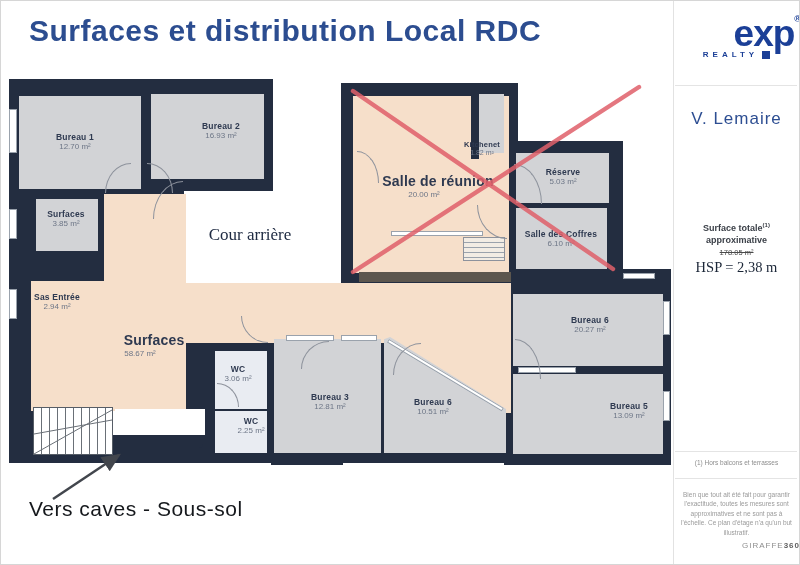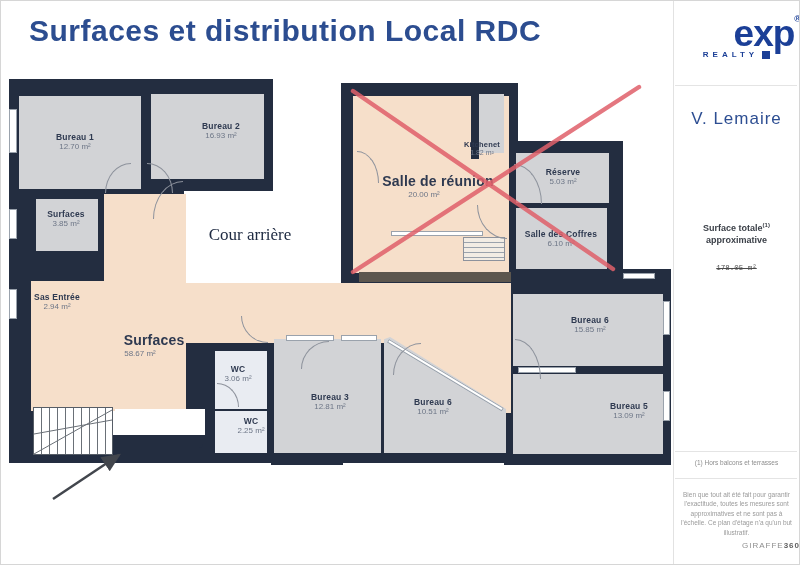--- a/index.html
+++ b/index.html
@@ -35,21 +35,21 @@
   .explogo{position:absolute;left:672px;top:14px;width:127px;text-align:center;color:#1b3f97;}
   .exptext{font-size:37px;font-weight:800;letter-spacing:-1px;line-height:1;font-family:"Liberation Sans",sans-serif;text-align:right;}
   .expreg{font-size:9px;vertical-align:top;}
   .realtyrow{display:flex;align-items:center;justify-content:center;gap:4px;margin-top:-2px;}
   .realty{font-size:8px;font-weight:700;letter-spacing:4px;color:#1b3f97;}
   .realtysq{width:8px;height:8px;background:#1b3f97;display:inline-block;}
   .agent{position:absolute;left:672px;top:108px;width:127px;text-align:center;font-size:17px;color:#2d4e92;letter-spacing:1px;font-family:"Liberation Sans",sans-serif;}
   .surfblock{position:absolute;left:672px;top:220px;width:127px;text-align:center;color:#3a3f47;}
   .surfline{font-size:9px;font-weight:700;line-height:1.35;}
   .surfsup{font-size:6px;vertical-align:super;}
-  .struck{font-size:7.5px;color:#4a4a4a;text-decoration:line-through;margin-top:18px;font-family:Liberation Mono, monospace;}
+  .struck{font-size:7.5px;color:#4a4a4a;text-decoration:line-through;margin-top:2px;}
   .surfval{font-size:26px;color:#1b2637;font-family:"Liberation Serif",serif;margin-top:1px;letter-spacing:1px;}
   .hsp{font-size:14.5px;color:#1b2637;font-family:"Liberation Serif",serif;margin-top:2px;}
   .footnote{position:absolute;left:672px;top:458px;width:127px;text-align:center;font-size:6.5px;color:#8d8d8d;}
   .disclaimer{position:absolute;left:678px;top:489px;width:115px;text-align:center;font-size:6.5px;line-height:1.45;color:#9a9a9a;}
   .giraffe{position:absolute;left:672px;top:540px;width:127px;text-align:right;font-size:8px;color:#8e8e8e;letter-spacing:1px;}
   .giraffe b{color:#5f5f5f;}
   
   .courlabel{position:absolute;transform:translate(-50%,-50%);font-family:"Liberation Serif",serif;font-size:17px;color:#202c43;white-space:nowrap;}
   .verscaves{position:absolute;left:28px;top:496px;font-size:21px;color:#15181c;letter-spacing:.5px;font-family:"Liberation Sans",sans-serif;}
   svg.overlay{position:absolute;left:0;top:0;pointer-events:none;}
@@ -158,21 +158,21 @@
     <div class="rlabel" style="left:562px;top:176px;">
         <span class="rname">Réserve</span>
         <span class="rarea">5.03 m²</span>
       </div>
     <div class="rlabel" style="left:560px;top:238px;">
         <span class="rname">Salle des Coffres</span>
         <span class="rarea">6.10 m²</span>
       </div>
     <div class="rlabel" style="left:589px;top:324px;">
         <span class="rname">Bureau 6</span>
-        <span class="rarea">15.85 m²</span>
+        <span class="rarea">20.27 m²</span>
       </div>
     <div class="rlabel" style="left:588px;top:410px;margin-left:40px;">
         <span class="rname">Bureau 5</span>
         <span class="rarea">13.09 m²</span>
       </div>
     <div class="rlabel" style="left:432px;top:406px;">
         <span class="rname">Bureau 6</span>
         <span class="rarea">10.51 m²</span>
       </div>
     <div class="rlabel" style="left:329px;top:401px;">
@@ -198,38 +198,40 @@
     <svg class="overlay" width="672" height="565">
       <defs>
           <marker id="ah" markerWidth="9" markerHeight="8" refX="7" refY="3.5" orient="auto">
             <path d="M0,0 L8,3.5 L0,7 z" fill="#42464d"></path>
           </marker>
         </defs>
       <line x1="52" y1="498" x2="118" y2="454" stroke="#42464d" stroke-width="2.4" marker-end="url(#ah)"></line>
     </svg>
   </div>
 
+  <div class="verscaves">Vers caves - Sous-sol</div>
 
   <div class="sidebar"></div>
 
   <div class="explogo">
     <div class="exptext"><span>exp</span><span class="expreg">®</span></div>
     <div class="realtyrow">
       <span class="realty">REALTY</span>
       <span class="realtysq"></span>
     </div>
   </div>
   <div class="sep" style="top:84px;"></div>
 
   <div class="agent">V.  Lemaire</div>
 
   <div class="surfblock">
     <div class="surfline"><span>Surface totale</span><span class="surfsup">(1)</span></div>
     <div class="surfline">approximative</div>
     <div class="struck">178.05 m²</div>
+    <div class="hsp">HSP = 2,38 m</div>
   </div>
 
   <div class="sep" style="top:450px;"></div>
   <div class="footnote">(1) Hors balcons et terrasses</div>
   <div class="sep" style="top:477px;"></div>
   <div class="disclaimer">Bien que tout ait été fait pour garantir l'exactitude, toutes les mesures sont approximatives et ne sont pas à l'échelle. Ce plan d'étage n'a qu'un but illustratif.</div>
   <div class="giraffe"><span>GIRAFFE</span><b>360</b></div>
 
 </div>
 

